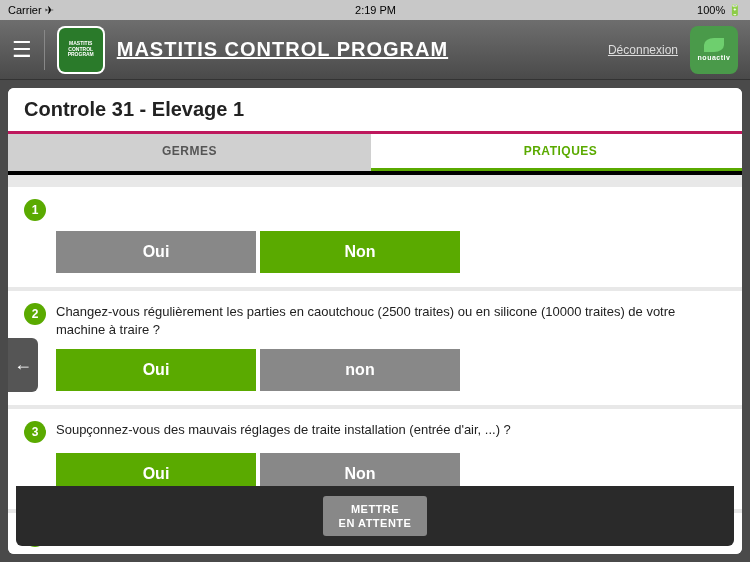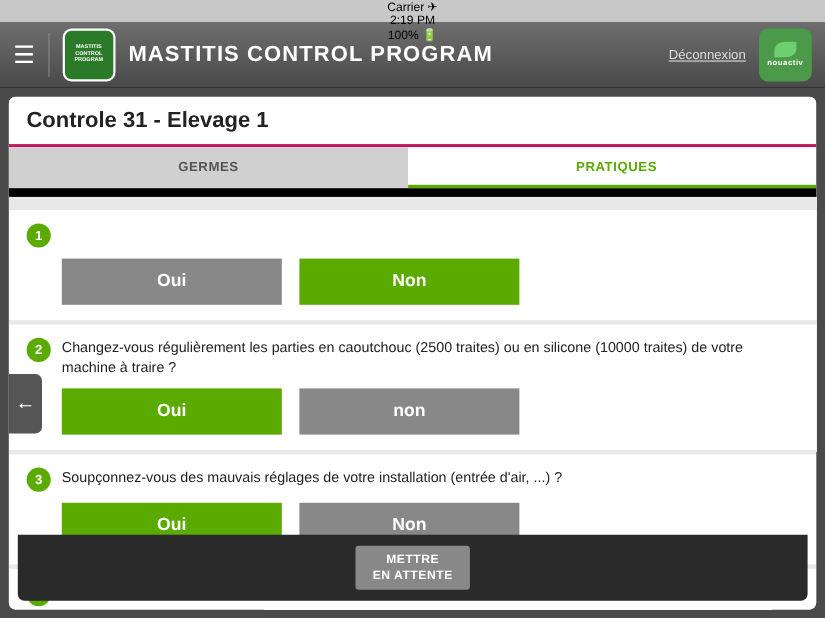--- a/index.html
+++ b/index.html
@@ -15,21 +15,20 @@
     
     .status-bar {
       background: #c8c8c8;
       height: 20px;
       display: flex;
       align-items: center;
       justify-content: space-between;
       padding: 0 8px;
       font-size: 11px;
       color: #000;
-      flex-direction: column;
     }
     .status-bar-center { font-weight: 500; }
     .status-bar-right { display: flex; align-items: center; gap: 4px; }
 
     
     .header {
       background: linear-gradient(to bottom, #6e6e6e, #4a4a4a);
       height: 60px;
       display: flex;
       align-items: center;
@@ -70,20 +69,21 @@
       flex-direction: column;
     }
     .logo-text-top { color: #fff; font-size: 5px; font-weight: bold; text-align: center; line-height: 1.1; }
     .header-title {
       color: #fff;
       font-size: 20px;
       font-weight: bold;
       letter-spacing: 1px;
       flex: 1;
       text-transform: uppercase;
+      text-decoration: underline;
     }
     .deconnexion-btn {
       color: #ddd;
       font-size: 12px;
       cursor: pointer;
       background: none;
       border: none;
       text-decoration: underline;
       margin-left: 34px;
     }
@@ -124,21 +124,21 @@
       font-size: 20px;
       font-weight: bold;
       color: #222;
       border-bottom: 3px solid #be185d;
     }
 
     
     .tabs {
       display: flex;
       background: #fff;
-      border-bottom: 8px solid #000000;
+      border-bottom: 4px solid #000000;
     }
     .tab {
       flex: 1;
       text-align: center;
       padding: 10px 4px;
       font-size: 12px;
       font-weight: bold;
       letter-spacing: 0.5px;
       color: #888;
       cursor: pointer;
@@ -192,21 +192,21 @@
     }
     .question-text {
       font-size: 13px;
       color: #222;
       line-height: 1.4;
     }
 
     
     .answer-row {
       display: flex;
-      gap: 16px;
+      gap: 4px;
       margin-left: 32px;
     }
     .answer-btn {
       flex: 1;
       max-width: 200px;
       padding: 12px 8px;
       font-size: 16px;
       font-weight: bold;
       text-align: center;
       cursor: pointer;
@@ -325,21 +325,21 @@
             <div class="question-text">Changez-vous régulièrement les parties en caoutchouc (2500 traites) ou en silicone (10000 traites) de votre machine à traire ?</div>
           </div>
           <div class="answer-row">
             <button class="answer-btn non-selected">Oui</button>
             <button class="answer-btn non-unselected">non</button>
           </div>
         </div>
         <div class="question-block">
           <div class="question-header">
             <div class="question-number">3</div>
-            <div class="question-text">Soupçonnez-vous des mauvais réglages de votre installation (entrée d'air, ...) ?</div>
+            <div class="question-text">Soupçonnez-vous des mauvais réglages de traite installation (entrée d'air, ...) ?</div>
           </div>
           <div class="answer-row">
             <button class="answer-btn non-selected">Oui</button>
             <button class="answer-btn non-unselected">Non</button>
           </div>
         </div>
         <div class="question-block">
           <div class="question-header">
             <div class="question-number">4</div>
             <div class="question-text">Lors de la traite, une griffe sert-elle pour plus de 10 vaches ?</div>

